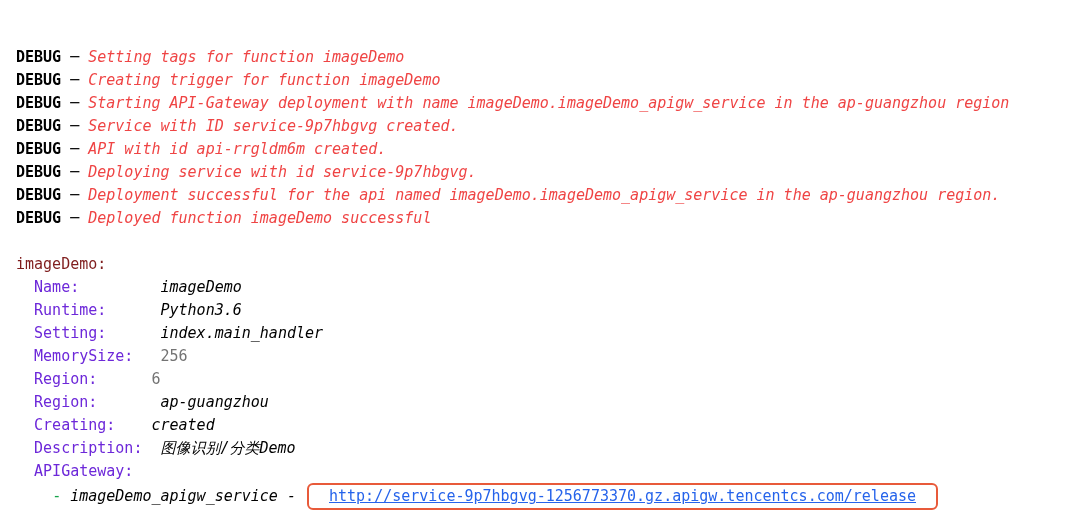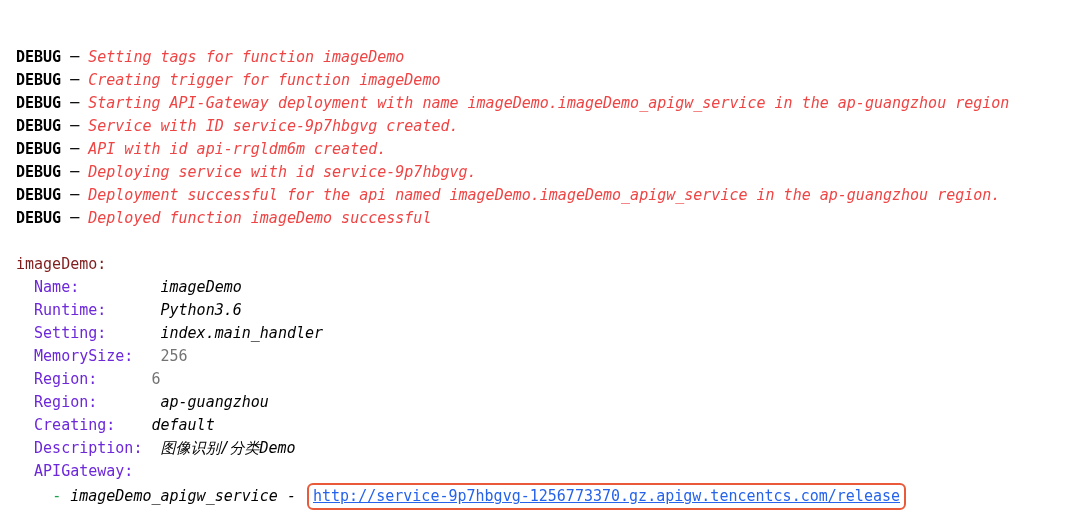--- a/index.html
+++ b/index.html
@@ -22,33 +22,33 @@
     .list-dash { color: #16a34a; }
     .link {
       color: #2563eb;
       text-decoration: underline;
       cursor: pointer;
     }
     .highlight-box {
       display: inline-block;
       border: 2px solid #e85a3a;
       border-radius: 6px;
-      padding: 0 4px;
+      padding: 0 20px;
       margin-left: 2px;
     }
   </style>
 </head>
 <body>
 
 <div><div><span class="debug-label">DEBUG</span> <span class="dash">─</span> <span class="debug-msg">Setting tags for function imageDemo</span></div><div><span class="debug-label">DEBUG</span> <span class="dash">─</span> <span class="debug-msg">Creating trigger for function imageDemo</span></div><div><span class="debug-label">DEBUG</span> <span class="dash">─</span> <span class="debug-msg">Starting API-Gateway deployment with name imageDemo.imageDemo_apigw_service in the ap-guangzhou region</span></div><div><span class="debug-label">DEBUG</span> <span class="dash">─</span> <span class="debug-msg">Service with ID service-9p7hbgvg created.</span></div><div><span class="debug-label">DEBUG</span> <span class="dash">─</span> <span class="debug-msg">API with id api-rrgldm6m created.</span></div><div><span class="debug-label">DEBUG</span> <span class="dash">─</span> <span class="debug-msg">Deploying service with id service-9p7hbgvg.</span></div><div><span class="debug-label">DEBUG</span> <span class="dash">─</span> <span class="debug-msg">Deployment successful for the api named imageDemo.imageDemo_apigw_service in the ap-guangzhou region.</span></div><div><span class="debug-label">DEBUG</span> <span class="dash">─</span> <span class="debug-msg">Deployed function imageDemo successful</span></div>
 <div><span class="section-head">imageDemo:</span>
   <span class="key">Name:       </span>  <span class="val-text">imageDemo</span>
   <span class="key">Runtime:    </span>  <span class="val-text">Python3.6</span>
   <span class="key">Setting:    </span>  <span class="val-text">index.main_handler</span>
   <span class="key">MemorySize: </span>  <span class="val-num">256</span>
   <span class="key">Region:    </span>  <span class="val-num">6</span>
   <span class="key">Region:     </span>  <span class="val-text">ap-guangzhou</span>
-  <span class="key">Creating:  </span>  <span class="val-text">default</span>
+  <span class="key">Creating:  </span>  <span class="val-text">created</span>
   <span class="key">Description:</span>  <span class="val-text">图像识别/分类Demo</span>
   <span class="key">APIGateway:</span>
     <span class="list-dash">-</span> <span class="val-text">imageDemo_apigw_service</span> <span class="val-text">-</span> <span class="highlight-box"><span class="link">http://service-9p7hbgvg-1256773370.gz.apigw.tencentcs.com/release</span></span></div>
 </div>
 
 
 </body></html>

